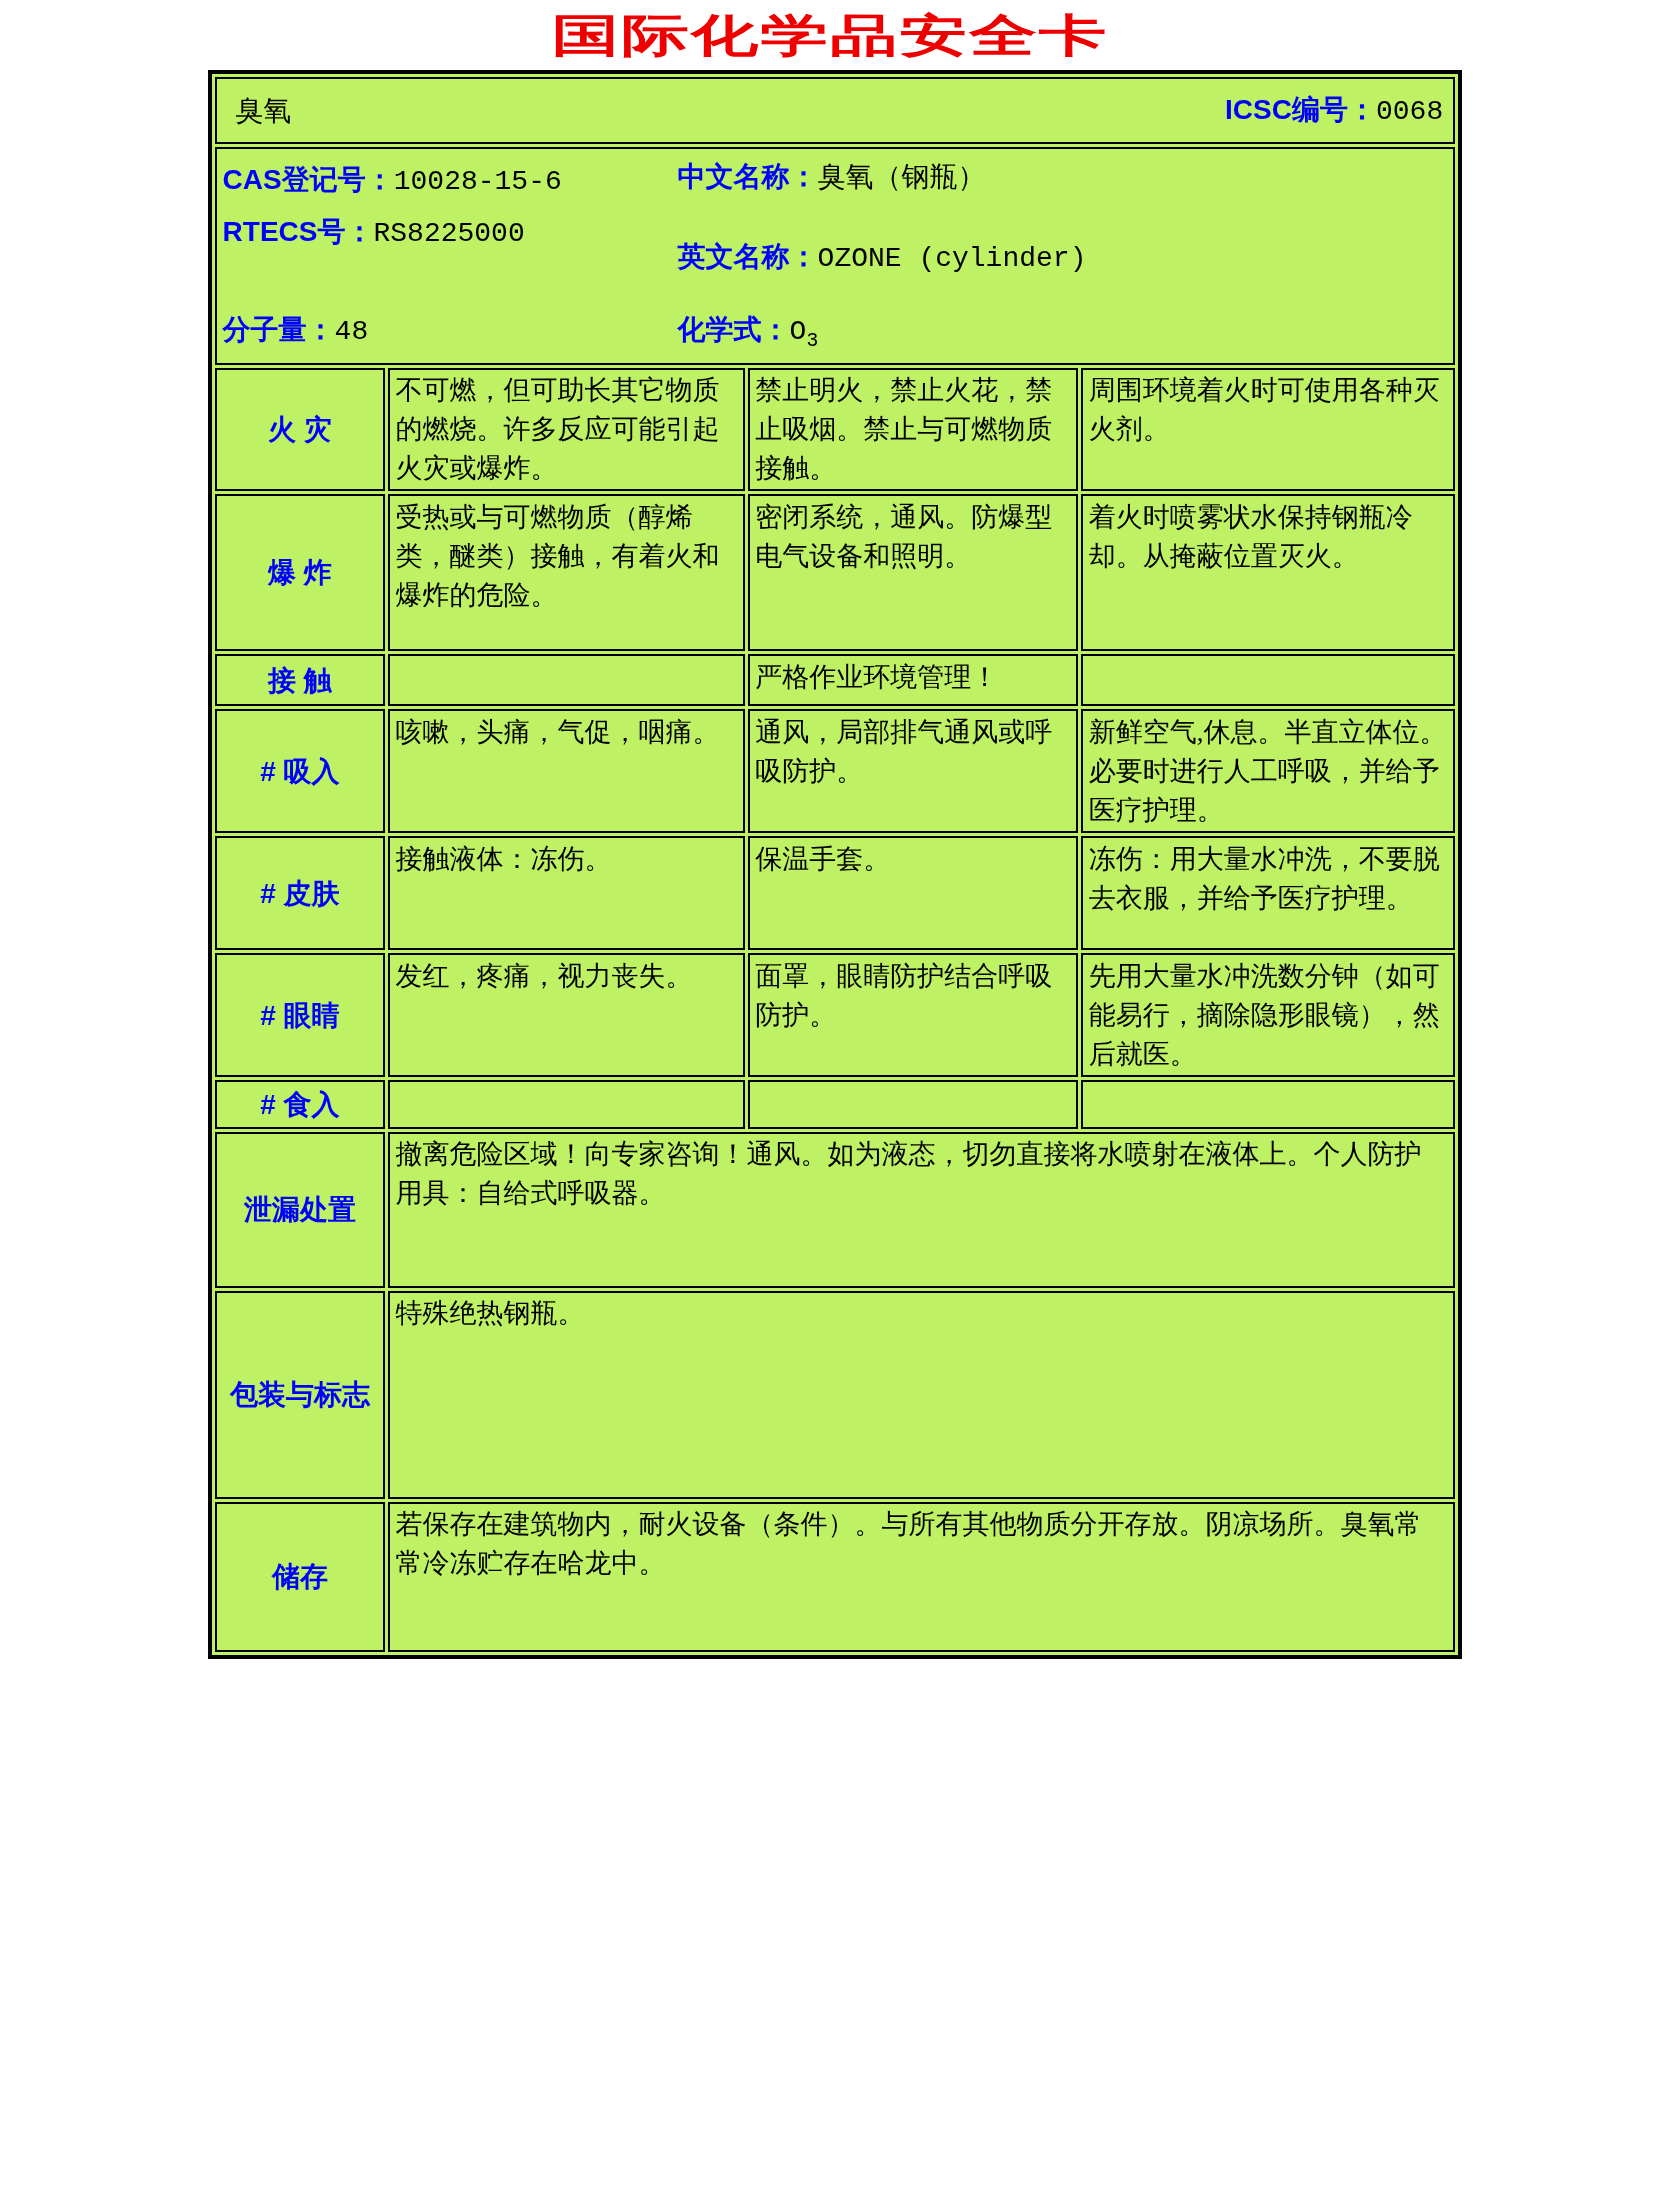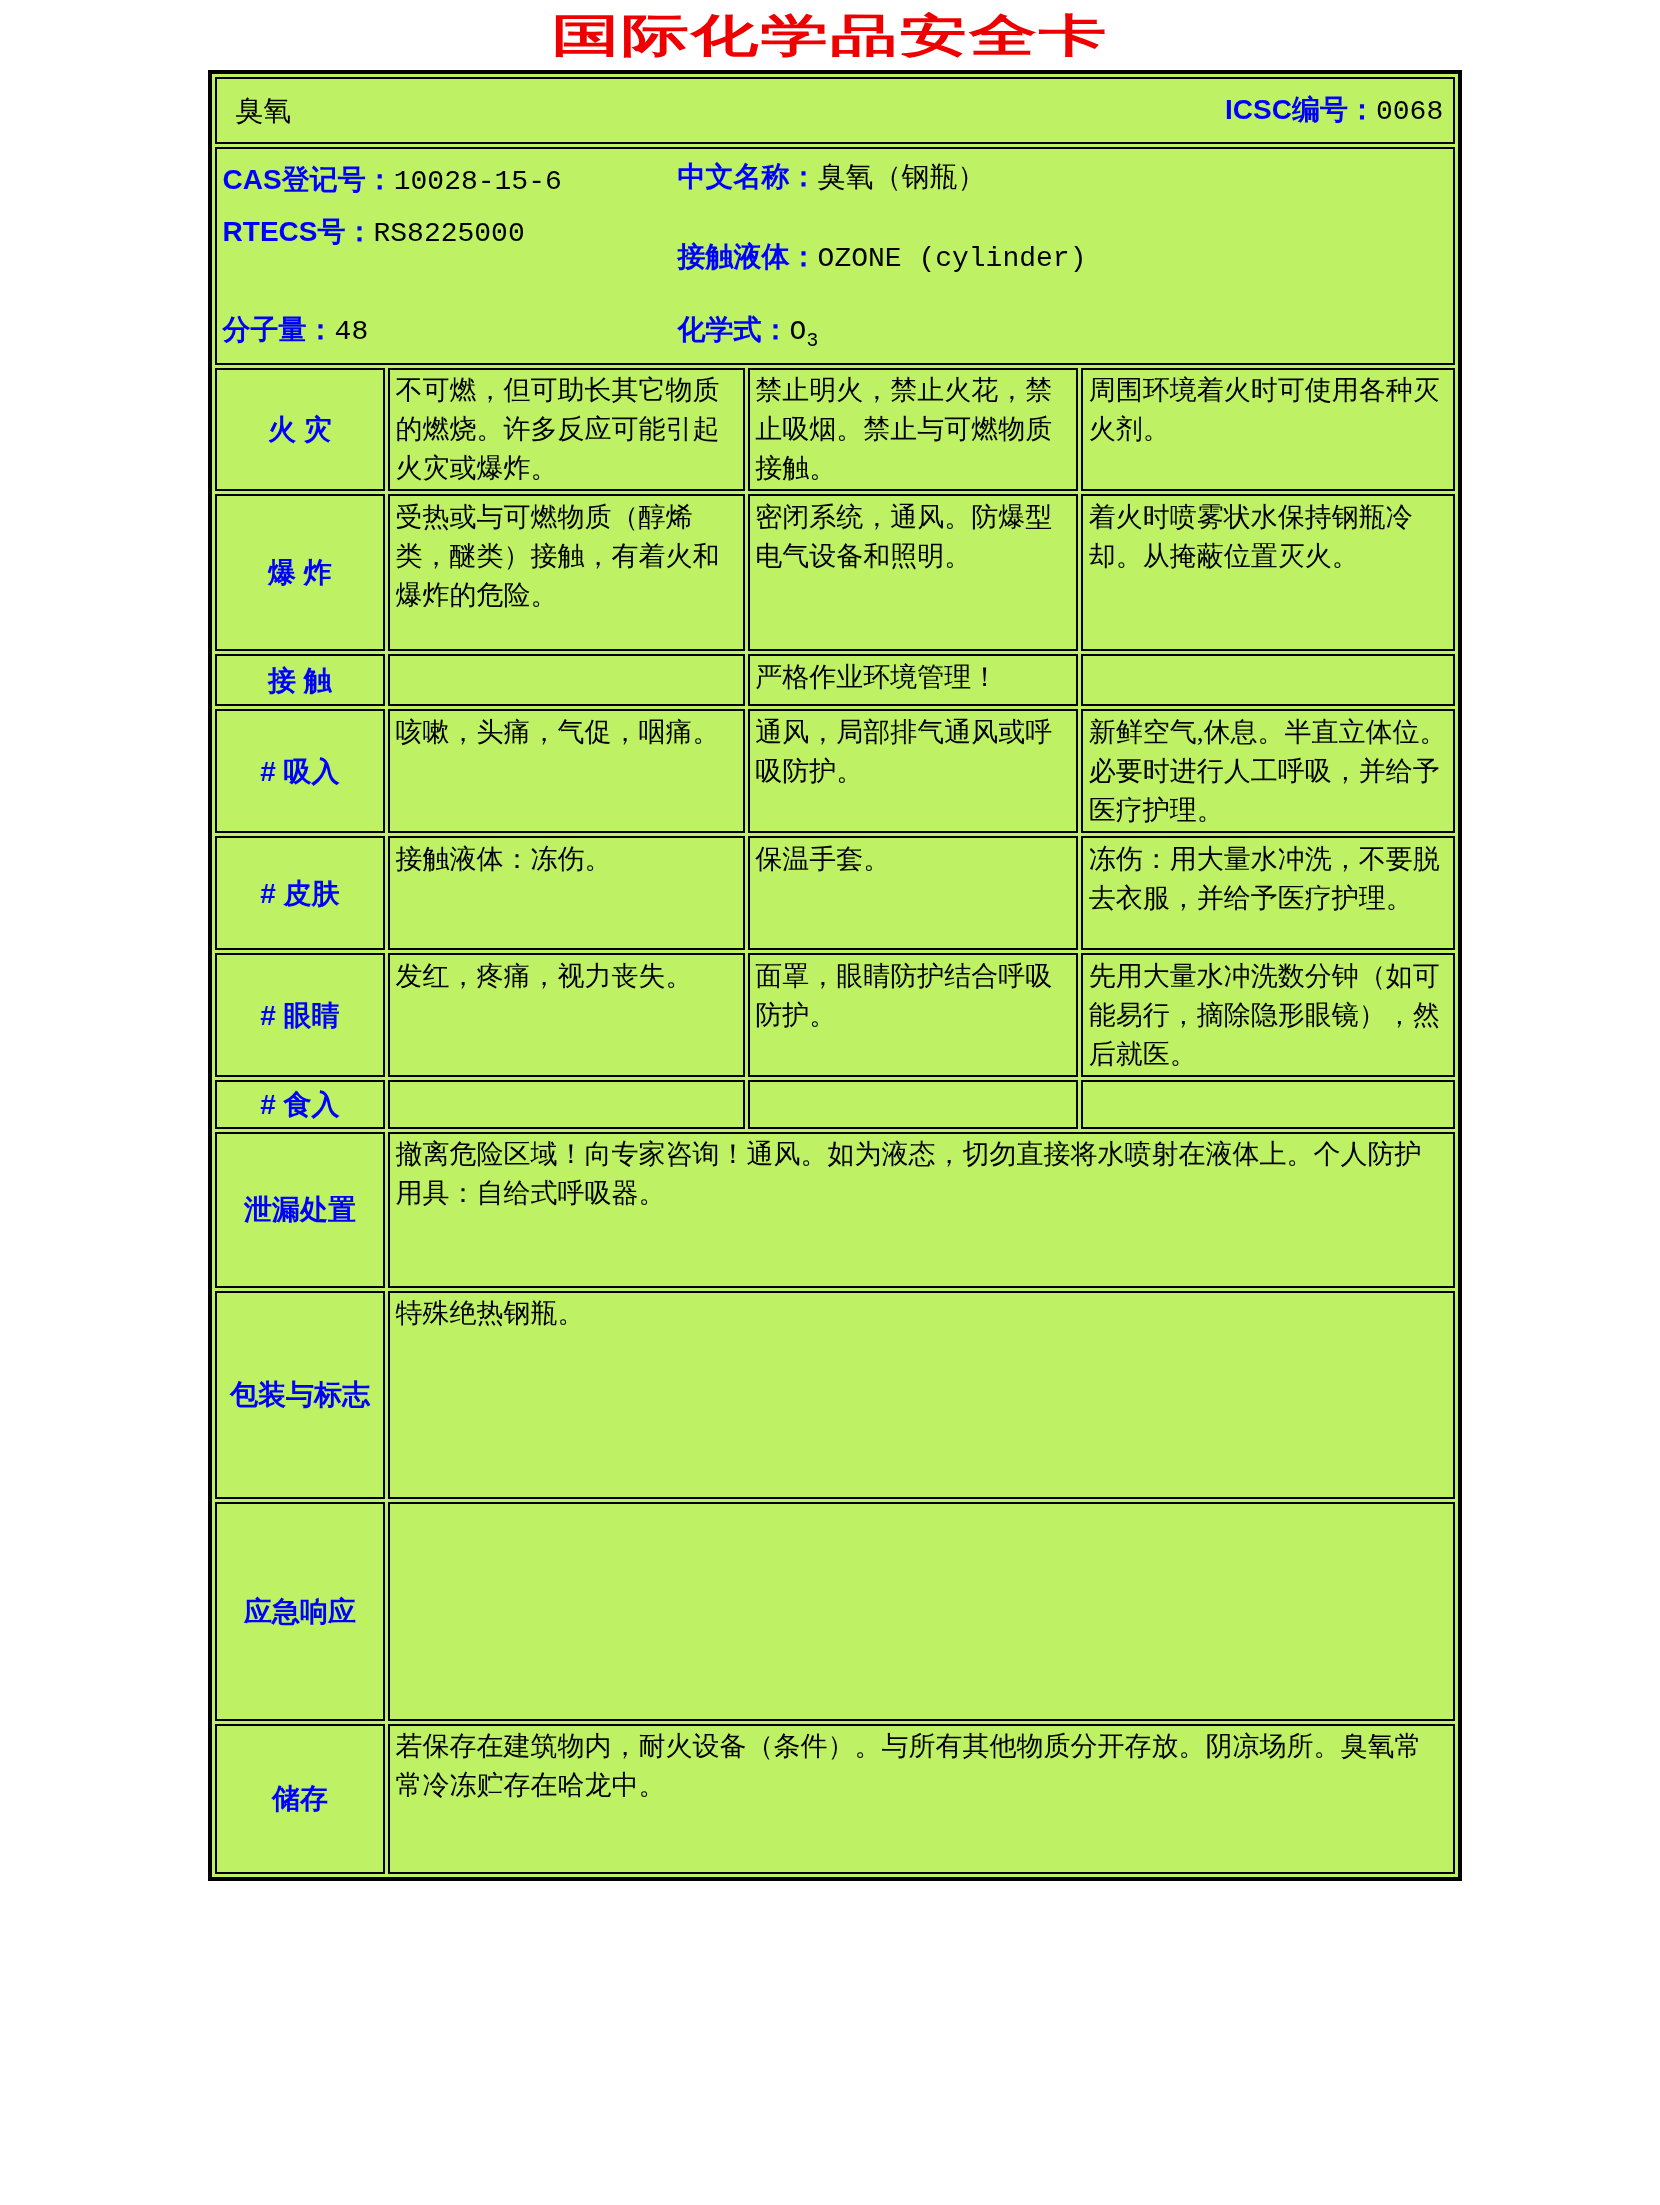--- a/index.html
+++ b/index.html
@@ -75,21 +75,21 @@
     </td>
   </tr>
 
   <tr>
     <td colspan="4">
       <div class="id-wrap">
         <div class="id-line id-l1"><span class="blue">CAS登记号：</span><span class="latin">10028-15-6</span></div>
         <div class="id-line id-l2"><span class="blue">RTECS号：</span><span class="latin">RS8225000</span></div>
         <div class="id-line id-l3"><span class="blue">分子量：</span><span class="latin">48</span></div>
         <div class="id-line id-r1"><span class="blue">中文名称：</span><span>臭氧（钢瓶）</span></div>
-        <div class="id-line id-r2"><span class="blue">接触液体：</span><span class="latin">OZONE (cylinder)</span></div>
+        <div class="id-line id-r2"><span class="blue">英文名称：</span><span class="latin">OZONE (cylinder)</span></div>
         <div class="id-line id-r3"><span class="blue">化学式：</span><span class="latin"><span>O</span><sub class="f-sub">3</sub></span></div>
       </div>
     </td>
   </tr>
 
 
   <tr>
     <td class="label-cell" style="height:116px;">火 灾</td>
     <td>不可燃，但可助长其它物质的燃烧。许多反应可能引起火灾或爆炸。</td>
     <td>禁止明火，禁止火花，禁止吸烟。禁止与可燃物质接触。</td>
@@ -141,24 +141,20 @@
   <tr>
     <td class="label-cell" style="height:152px;">泄漏处置</td>
     <td colspan="3">撤离危险区域！向专家咨询！通风。如为液态，切勿直接将水喷射在液体上。个人防护用具：自给式呼吸器。</td>
   </tr>
 
   <tr>
     <td class="label-cell" style="height:204px;">包装与标志</td>
     <td colspan="3">特殊绝热钢瓶。</td>
   </tr>
 
-  <tr>
-    <td class="label-cell" style="height:215px;">应急响应</td>
-    <td colspan="3"></td>
-  </tr>
 
   <tr>
     <td class="label-cell" style="height:146px;">储存</td>
     <td colspan="3">若保存在建筑物内，耐火设备（条件）。与所有其他物质分开存放。阴凉场所。臭氧常常冷冻贮存在哈龙中。</td>
   </tr>
 
 </tbody>
   </table>
 
 

